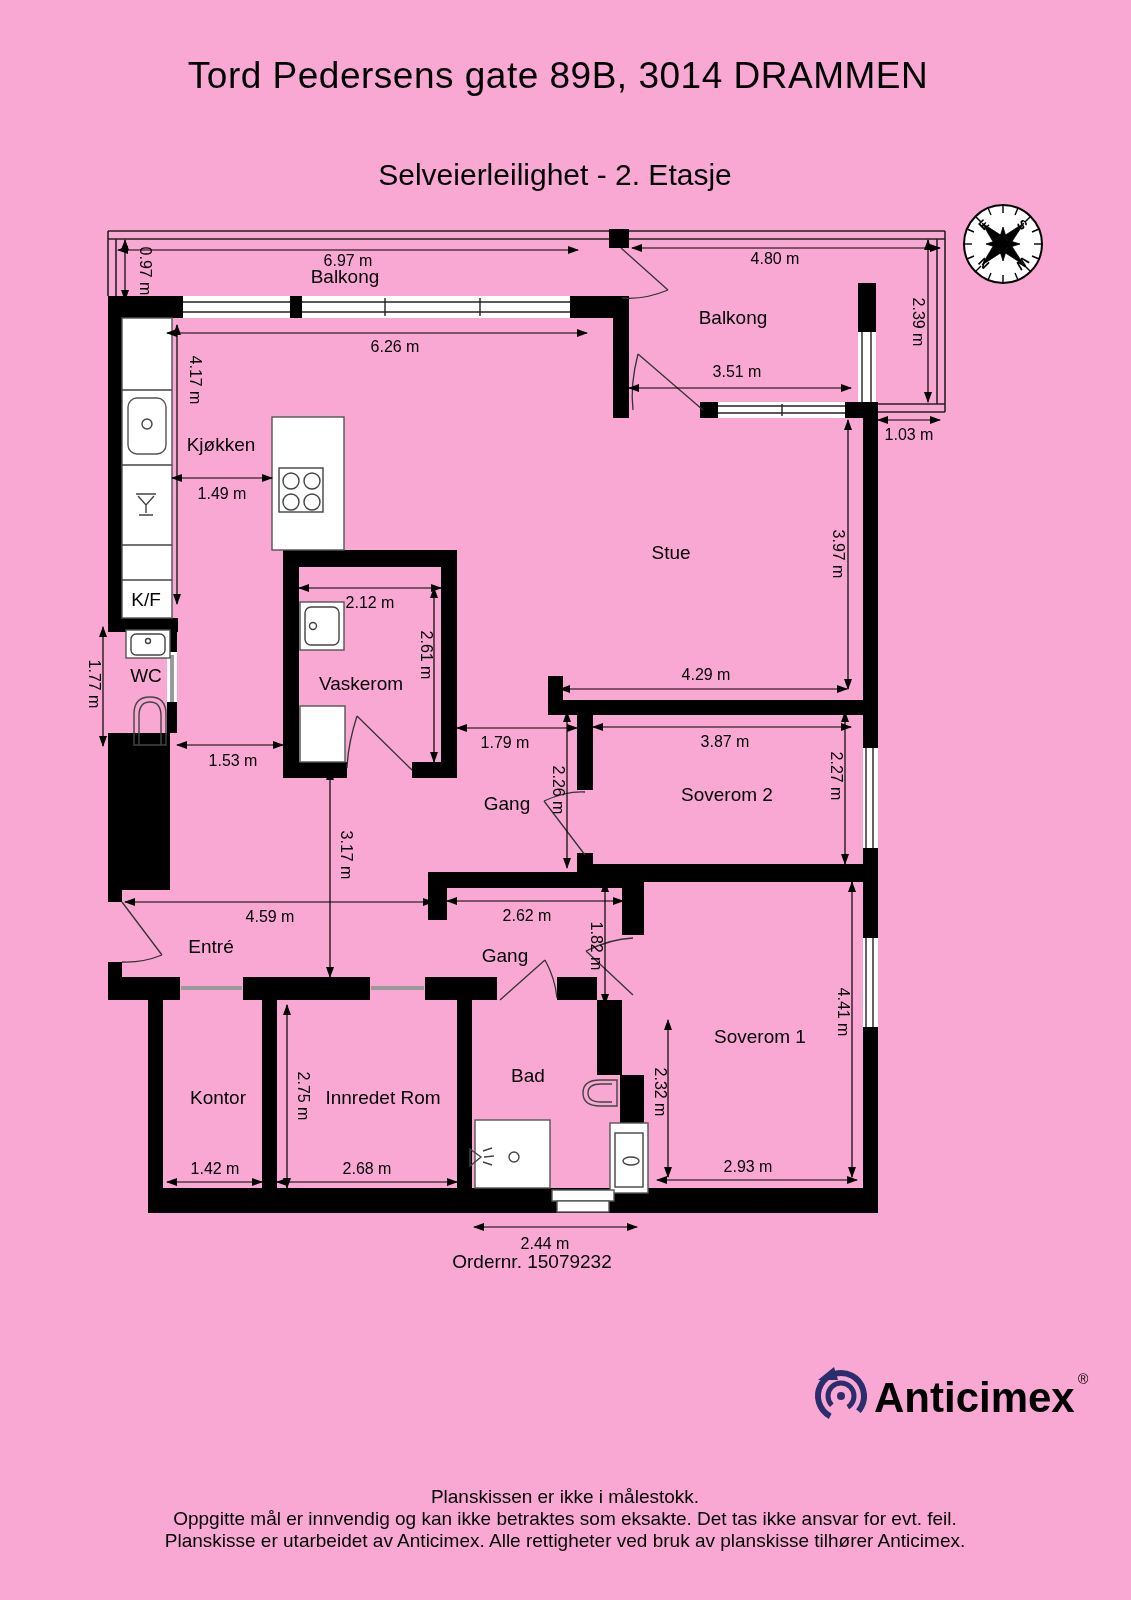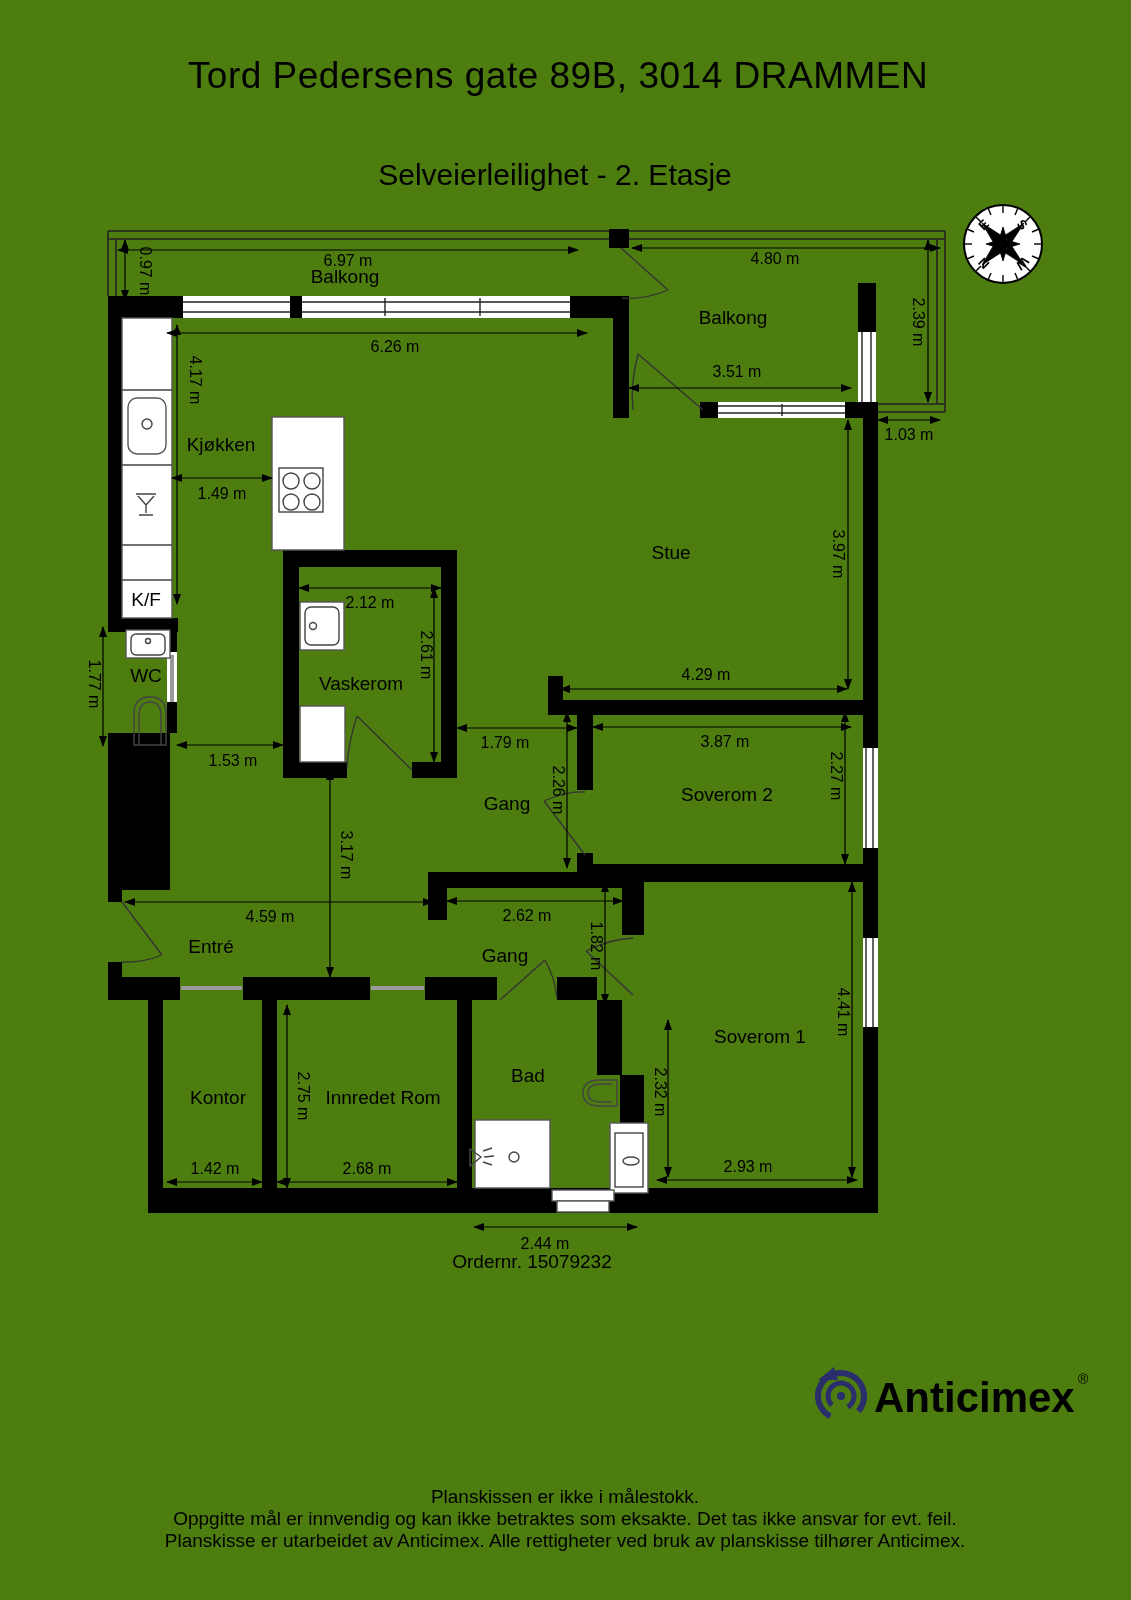--- a/index.html
+++ b/index.html
@@ -1,17 +1,17 @@
 <!DOCTYPE html>
 <html><head>
 <meta charset="utf-8">
 <style>
   html,body{margin:0;padding:0;background:#888;}
   .page{
-    width:1131px;height:1600px;background:#4d7c0f;position:relative;
+    width:1131px;height:1600px;background:#f9a8d4;position:relative;
     margin:0 auto;font-family:"Liberation Sans",sans-serif;overflow:hidden;
   }
   svg{position:absolute;left:0;top:0;}
   text{fill:#000;}
   .title{font-size:37px;letter-spacing:.5px;}
   .subtitle{font-size:30px;}
   .room{font-size:19px;}
   .dim{font-size:16px;}
   .order{font-size:19px;}
   .footer{font-size:19px;}

